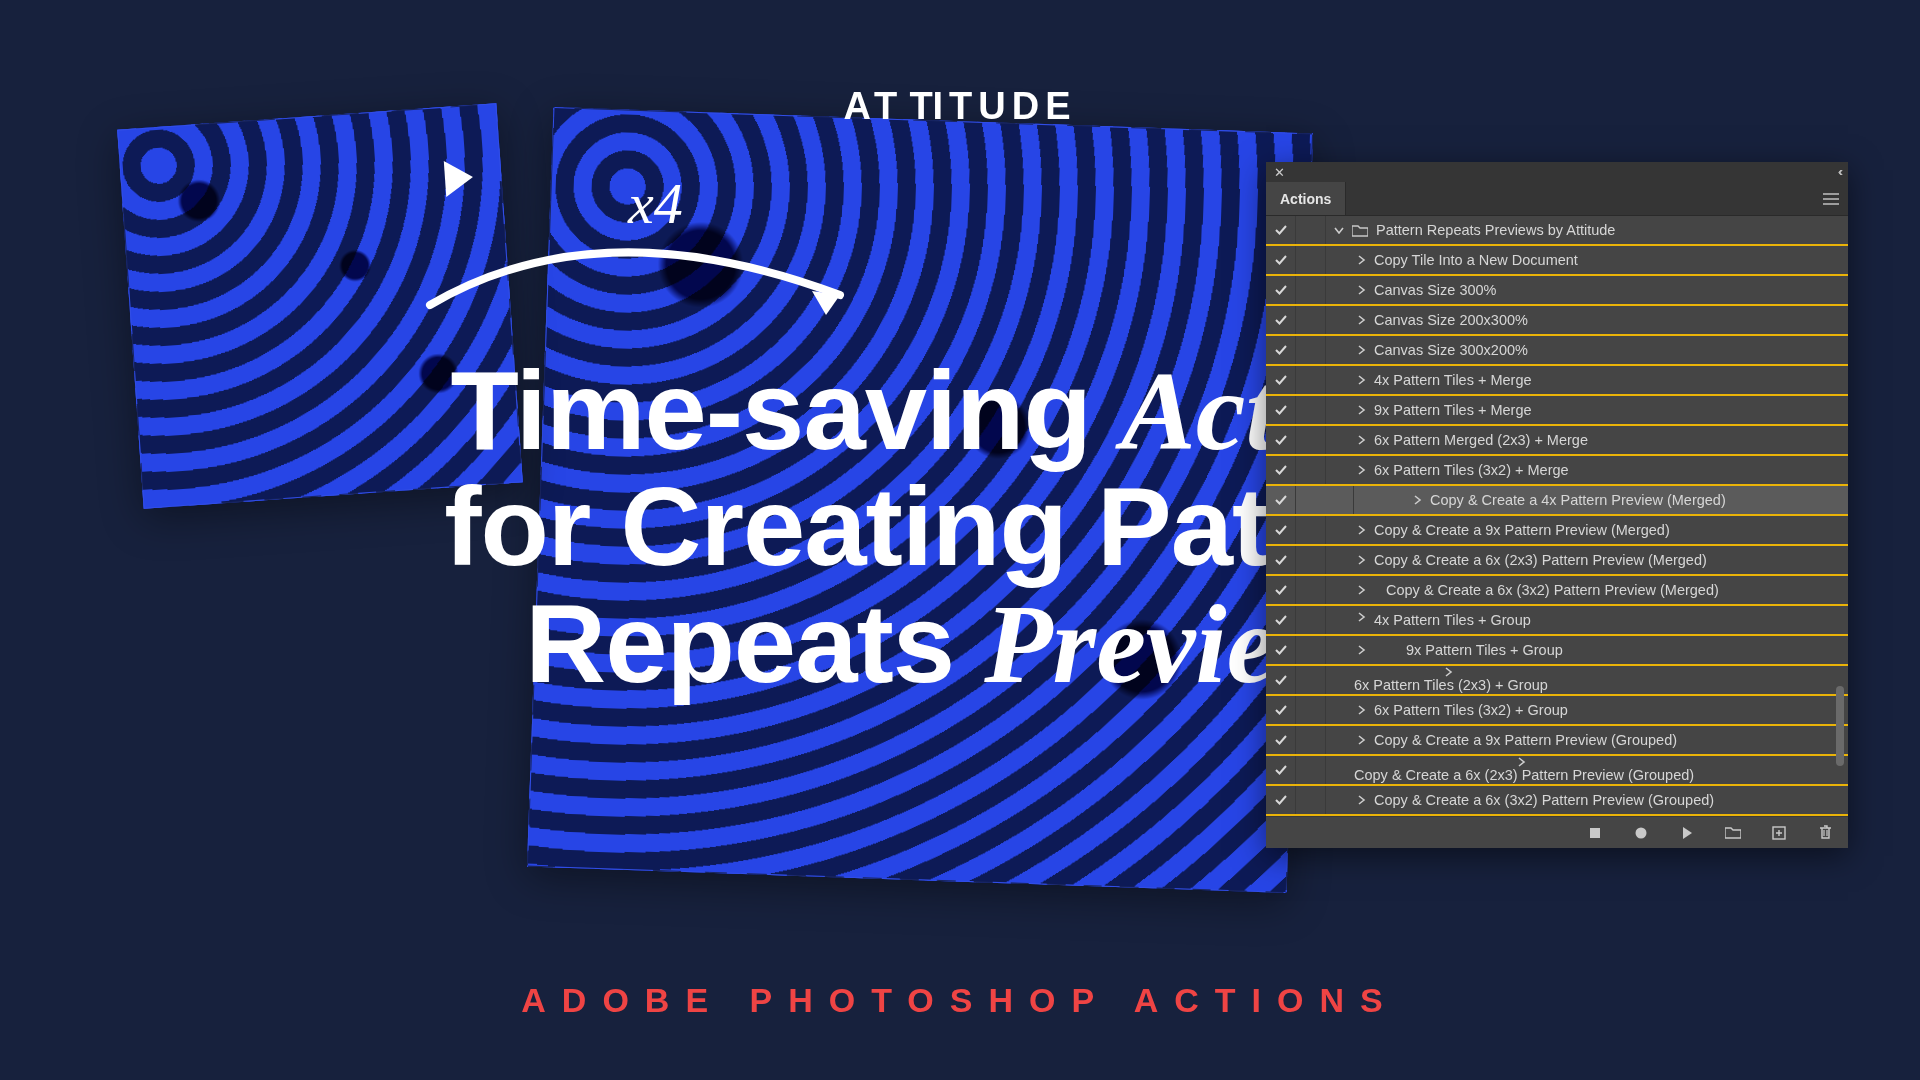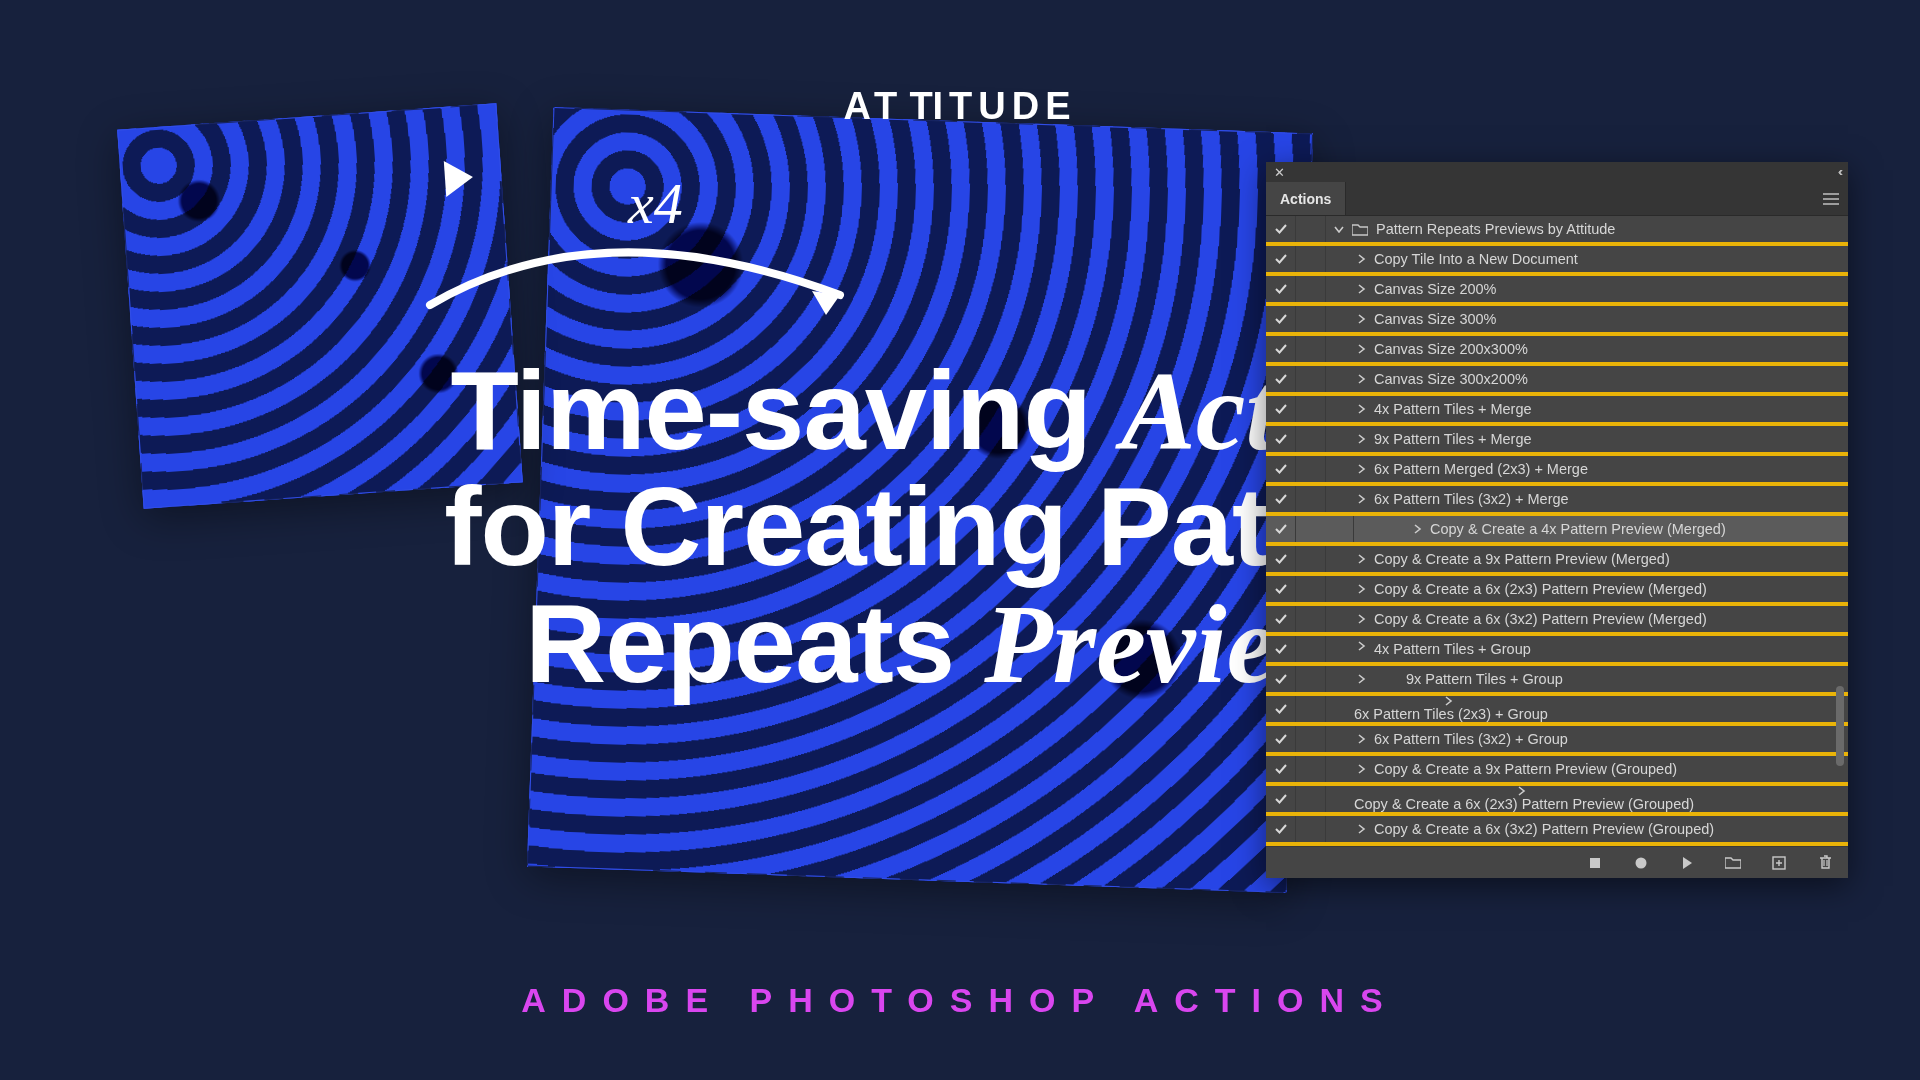--- a/index.html
+++ b/index.html
@@ -99,21 +99,21 @@
       font-style: italic;
       letter-spacing: 0;
     }
 
     
     .subtitle {
       position: absolute;
       bottom: 60px;
       left: 0; right: 0;
       text-align: center;
-      color: #d946ef;
+      color: #ef4444;
       font-weight: 700;
       font-size: 34px;
       letter-spacing: 16px;
       z-index: 20;
     }
 
     
     .panel {
       position: absolute;
       top: 162px;
@@ -166,21 +166,21 @@
       flex: 1;
       display: flex;
       flex-direction: column;
       max-height: 700px;
       overflow: hidden;
     }
     .row {
       display: flex;
       align-items: center;
       height: 30px;
-      border-bottom: 4px solid #eab308;
+      border-bottom: 2px solid #eab308;
       padding-right: 10px;
     }
     .row.selected { background: #5b5b5b; gap: 28px; }
     .col-check, .col-dialog { width: 30px; display:flex; align-items:center; justify-content:center; border-right: 1px solid #3a3a3a; height:100%; }
     .col-check { color: #d8d8d8; }
     .chev { width: 14px; display:inline-flex; justify-content:center; color:#ccc; margin-right: 6px; }
     .chev.down svg { transform: rotate(90deg); }
     .folder-icon { margin-right: 8px; display:inline-flex; }
     .row-label { white-space: nowrap; overflow:hidden; text-overflow:ellipsis; font-size:14.5px; color:#d6d6d6; }
     .indent-0 { padding-left: 6px; }
@@ -306,36 +306,20 @@
             <path d="M2 7 L5.5 10.5 L12 3" stroke="#d8d8d8" stroke-width="2" fill="none"></path>
           </svg>
         </div>
         <div class="col-dialog"></div>
         <div class="indent-1" style="display:flex;align-items:center;overflow:hidden;">
           <span class="chev">
             <svg width="10" height="10" viewBox="0 0 10 10">
               <path d="M3 1 L8 5 L3 9" stroke="#ccc" stroke-width="1.6" fill="none"></path>
             </svg>
           </span>
-          <span class="row-label">Canvas Size 200%</span>
-        </div>
-      </div>
-      <div class="row">
-        <div class="col-check">
-          <svg width="14" height="14" viewBox="0 0 14 14">
-            <path d="M2 7 L5.5 10.5 L12 3" stroke="#d8d8d8" stroke-width="2" fill="none"></path>
-          </svg>
-        </div>
-        <div class="col-dialog"></div>
-        <div class="indent-1" style="display:flex;align-items:center;overflow:hidden;">
-          <span class="chev">
-            <svg width="10" height="10" viewBox="0 0 10 10">
-              <path d="M3 1 L8 5 L3 9" stroke="#ccc" stroke-width="1.6" fill="none"></path>
-            </svg>
-          </span>
           <span class="row-label">Canvas Size 300%</span>
         </div>
       </div>
       <div class="row">
         <div class="col-check">
           <svg width="14" height="14" viewBox="0 0 14 14">
             <path d="M2 7 L5.5 10.5 L12 3" stroke="#d8d8d8" stroke-width="2" fill="none"></path>
           </svg>
         </div>
         <div class="col-dialog"></div>
@@ -476,21 +460,21 @@
           <span class="row-label">Copy &amp; Create a 6x (2x3) Pattern Preview (Merged)</span>
         </div>
       </div>
       <div class="row">
         <div class="col-check">
           <svg width="14" height="14" viewBox="0 0 14 14">
             <path d="M2 7 L5.5 10.5 L12 3" stroke="#d8d8d8" stroke-width="2" fill="none"></path>
           </svg>
         </div>
         <div class="col-dialog"></div>
-        <div class="indent-1" style="display:flex;align-items:center;overflow:hidden;">
+        <div class="indent-1" style="display:flex;align-items:center;overflow:hidden;gap:12px;">
           <span class="chev">
             <svg width="10" height="10" viewBox="0 0 10 10">
               <path d="M3 1 L8 5 L3 9" stroke="#ccc" stroke-width="1.6" fill="none"></path>
             </svg>
           </span>
           <span class="row-label">Copy &amp; Create a 6x (3x2) Pattern Preview (Merged)</span>
         </div>
       </div>
       <div class="row">
         <div class="col-check">

